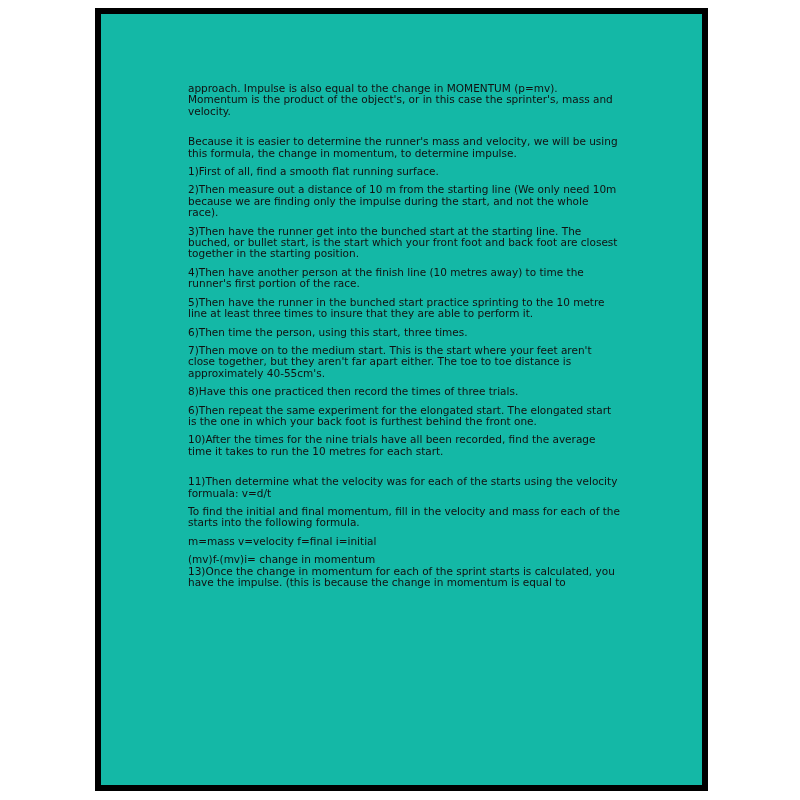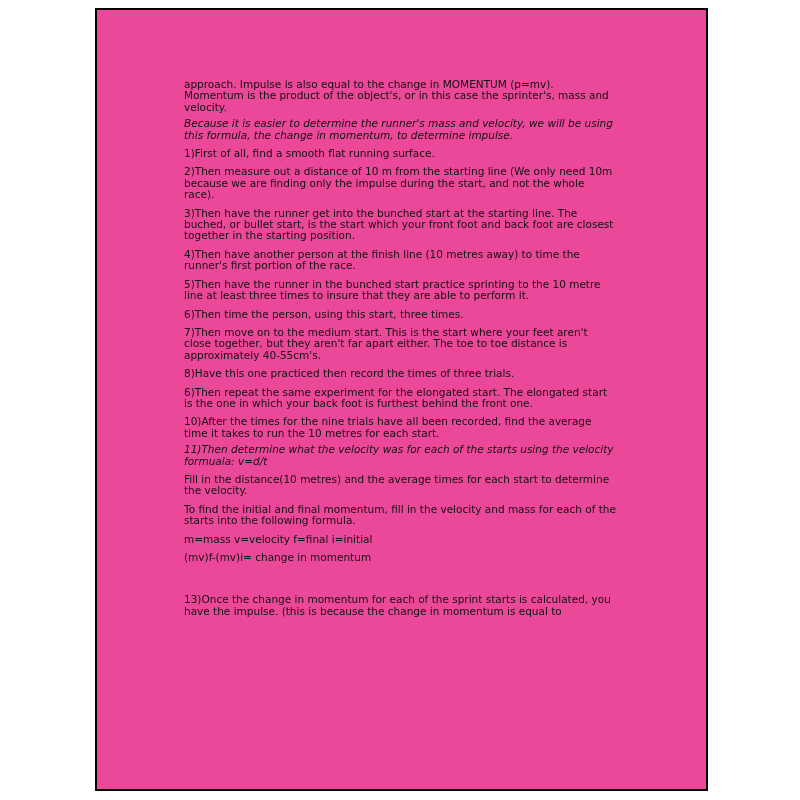--- a/index.html
+++ b/index.html
@@ -17,61 +17,60 @@
     background: #ffffff;
     overflow: hidden;
   }
   .page {
     position: absolute;
     left: 95px;
     top: 8px;
     width: 613px;
     height: 783px;
     box-sizing: border-box;
-    border: 2px solid #000000;
-    background: #ec4899;
+    border: 6px solid #000000;
+    background: #14b8a6;
   }
   .text-column {
     position: absolute;
     left: 87px;
     top: 69px;
     width: 432px;
   }
   .para {
     margin: 0;
     padding: 0;
     font-size: 10.5px;
     line-height: 11.4px;
     color: #111111;
     text-align: left;
     letter-spacing: 0px;
   }
-  .gap-tight  { margin-top: 5px; font-style: italic; }
+  .gap-tight  { margin-top: 19px; }
   .gap-normal { margin-top: 7px; }
-  .gap-wide   { margin-top: 31px; }
+  .gap-wide   { }
 </style>
 </head>
 <body>
 
 <div class="canvas">
   <div class="page">
     <div class="text-column">
       <p class="para">approach. Impulse is also equal to the change in MOMENTUM (p=mv). Momentum is the product of the object's, or in this case the sprinter's, mass and velocity.</p>
       <p class="para gap-tight">Because it is easier to determine the runner's mass and velocity, we will be using this formula, the change in momentum, to determine impulse.</p>
       <p class="para gap-normal">1)First of all, find a smooth flat running surface.</p>
       <p class="para gap-normal">2)Then measure out a distance of 10 m from the starting line (We only need 10m because we are finding only the impulse during the start, and not the whole race).</p>
       <p class="para gap-normal">3)Then have the runner get into the bunched start at the starting line. The buched, or bullet start, is the start which your front foot and back foot are closest together in the starting position.</p>
       <p class="para gap-normal">4)Then have another person at the finish line (10 metres away) to time the runner's first portion of the race.</p>
       <p class="para gap-normal">5)Then have the runner in the bunched start practice sprinting to the 10 metre line at least three times to insure that they are able to perform it.</p>
       <p class="para gap-normal">6)Then time the person, using this start, three times.</p>
       <p class="para gap-normal">7)Then move on to the medium start. This is the start where your feet aren't close together, but they aren't far apart either. The toe to toe distance is approximately 40-55cm's.</p>
       <p class="para gap-normal">8)Have this one practiced then record the times of three trials.</p>
       <p class="para gap-normal">6)Then repeat the same experiment for the elongated start. The elongated start is the one in which your back foot is furthest behind the front one.</p>
       <p class="para gap-normal">10)After the times for the nine trials have all been recorded, find the average time it takes to run the 10 metres for each start.</p>
       <p class="para gap-tight">11)Then determine what the velocity was for each of the starts using the velocity formuala: v=d/t</p>
-      <p class="para gap-normal">Fill in the distance(10 metres) and the average times for each start to determine the velocity.</p>
       <p class="para gap-normal">To find the initial and final momentum, fill in the velocity and mass for each of the starts into the following formula.</p>
       <p class="para gap-normal">m=mass v=velocity f=final i=initial</p>
       <p class="para gap-normal">(mv)f-(mv)i= change in momentum</p>
       <p class="para gap-wide">13)Once the change in momentum for each of the sprint starts is calculated, you have the impulse. (this is because the change in momentum is equal to</p>
     </div>
   </div>
 </div>
 
 </body></html>

